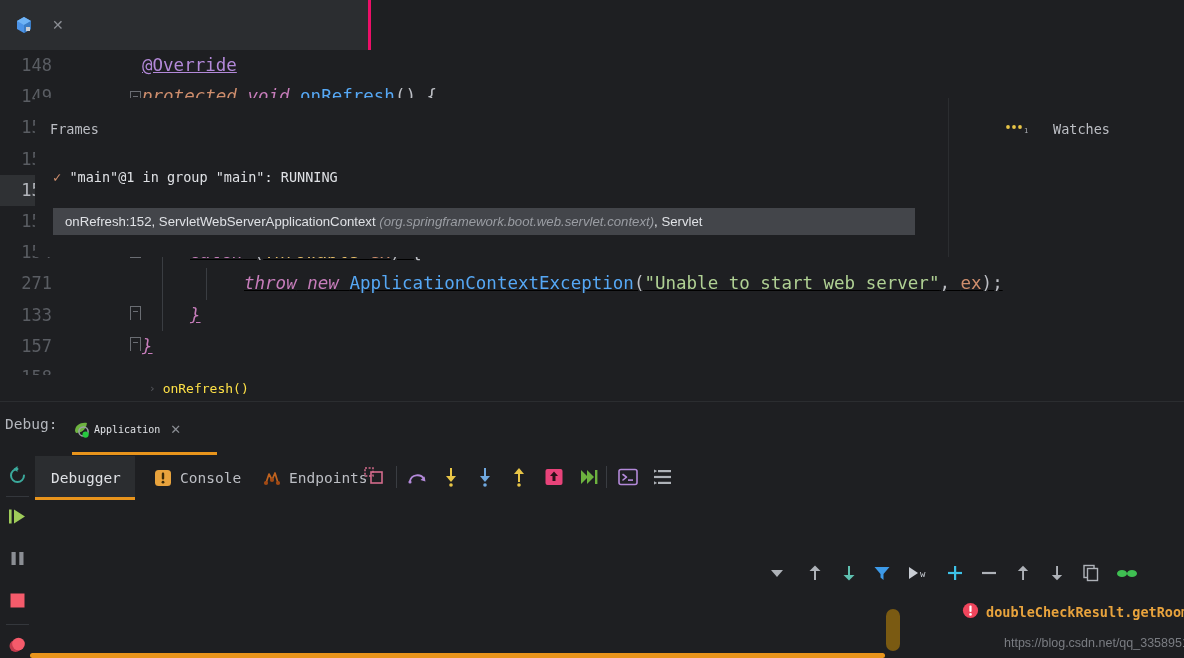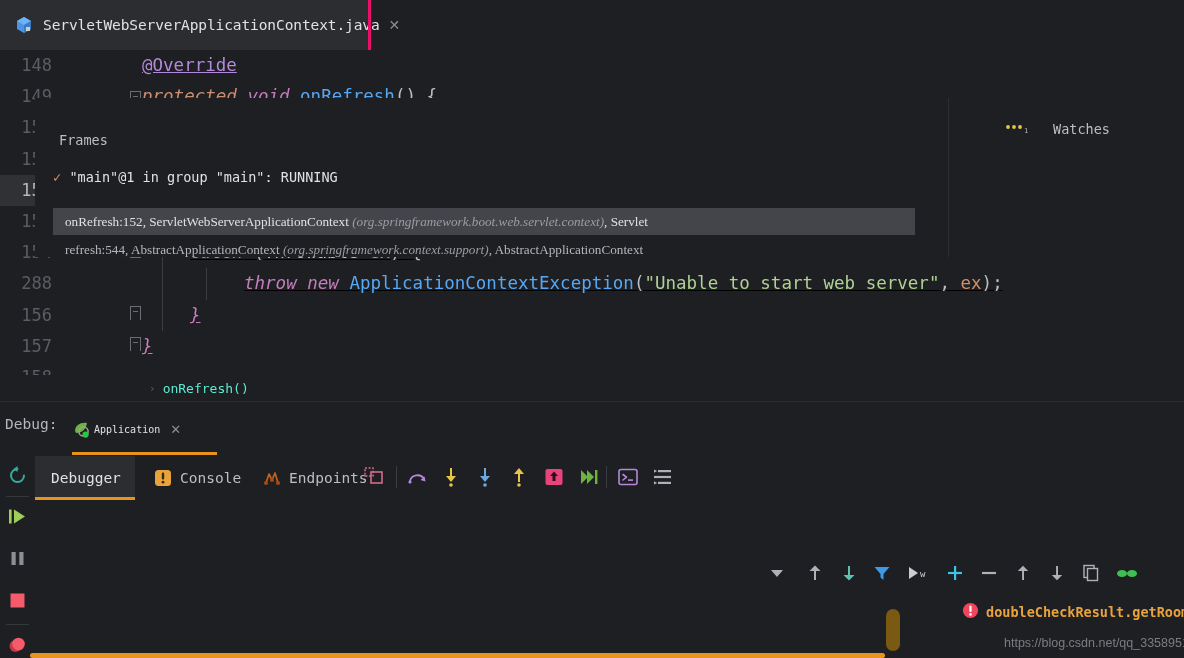--- a/index.html
+++ b/index.html
@@ -98,21 +98,21 @@
   .gm-override { position: absolute; left: 44px; top: 82px; width: 26px; height: 20px; }
   .gm-check { position: absolute; left: 95px; top: 114px; width: 21px; height: 21px; }
 
   
   .breadcrumb {
     position: absolute; left: 0; top: 375px; width: 1184px; height: 26px;
     background: #1e1f22; display: flex; align-items: center; padding-left: 142px;
   }
   .bc-item { color: #878a91; font-size: 13px; font-family: "DejaVu Sans Mono", monospace; }
   .bc-sep { color: #5a5d63; font-size: 11px; margin: 0 7px; }
-  .bc-item.last { color: #5eead4; text-align: right; }
+  .bc-item.last { color: #fde047; text-align: right; }
 
   
   .debugpanel {
     position: absolute; left: 0; top: 401px; width: 1184px; height: 257px;
     background: #1e1f22; border-top: 1px solid #2b2d30;
   }
   .debug-header {
     position: absolute; left: 0; top: 0; width: 1184px; height: 54px;
   }
   .debug-label {
@@ -162,39 +162,39 @@
     position: absolute; left: 35px; top: 98px; width: 913px; height: 159px;
     background: #1e1f22;
   }
   .watches-pane {
     position: absolute; left: 948px; top: 98px; width: 236px; height: 159px;
     background: #1e1f22; border-left: 1px solid #2b2d30;
   }
   .pane-title {
     color: #bcbec4; font-size: 13.5px; font-family: "DejaVu Sans Mono", monospace;
   }
-  .frames-title { position: absolute; left: 24px; top: 23px; margin-top: 11px; }
+  .frames-title { position: absolute; left: 15px; top: 23px; }
   .watches-title { position: absolute; left: 104px; top: 23px; }
   .dots-badge { position: absolute; left: 55px; top: 22px; }
 
   .thread-row {
     position: absolute; left: 18px; top: 68px; width: 700px; height: 22px;
     display: flex; align-items: center;
   }
   .thread-check { color: #cf8e6d; font-size: 14px; margin-right: 8px; }
   .thread-text { color: #dfe1e5; font-size: 13.5px; font-family: "DejaVu Sans Mono", monospace; }
 
   .frame-row {
     position: absolute; left: 18px; width: 862px; height: 27px;
     display: flex; align-items: center; padding-left: 12px; overflow: hidden;
   }
   .frame-row.sel { background: #43454a; }
   .frame-text {
     font-size: 13.2px; white-space: nowrap;
-    font-family: Liberation Serif, serif; color: #dfe1e5; text-align: right;
+    font-family: Liberation Sans, sans-serif; color: #dfe1e5; text-align: right;
   }
   .frame-text.dim { color: #b4b7bd; }
   .frame-pkg { font-style: italic; color: #9a9da3; }
 
   .frame-vscroll {
     position: absolute; left: 886px; top: 609px; width: 14px; height: 42px;
     background: #7a5a12; border-radius: 7px;
   }
   .frame-hscroll {
     position: absolute; left: 30px; top: 653px; width: 855px; height: 5px;
@@ -226,21 +226,20 @@
 <div class="tabbar">
   <div class="tab">
     <span class="tab-icon">
       <svg viewBox="0 0 20 20" width="20" height="20">
         <polygon points="10,2 17,6 17,14 10,18 3,14 3,6" fill="#4c94e8"></polygon>
         <polygon points="10,2 17,6 10,10 3,6" fill="#6fb3f5"></polygon>
         <polygon points="10,10 17,6 17,14 10,18" fill="#3b7cc4"></polygon>
         <rect x="12" y="12" width="4" height="4" fill="#c9cdd4"></rect>
       </svg>
     </span>
-    <span class="tab-label">ServletWebServerApplicationContext.java</span>
     <span class="tab-close">✕</span>
     <div class="tab-accent"></div>
   </div>
 </div>
 
 <div class="editor">
   <div class="gutter-bg"></div>
   <div class="code-area">
 
     <div class="line">
@@ -285,28 +284,28 @@
     </div>
 
     <div class="line">
       <span class="lnum">154</span>
       <div class="fold" style="top:10px;"></div>
       <div class="indent-guide" style="left:162px;"></div>
       <span class="ltext" style="left:190px;"><span class="t-kw2">catch</span><span class="t-plain"> (</span><span class="t-type">Throwable</span><span class="t-plain"> </span><span class="t-param">ex</span><span class="t-plain">) {</span></span>
     </div>
 
     <div class="line">
-      <span class="lnum">288</span>
+      <span class="lnum">271</span>
       <div class="indent-guide" style="left:162px;"></div>
       <div class="indent-guide" style="left:206px;"></div>
       <span class="ltext" style="left:244px;"><span class="t-var">throw</span><span class="t-plain"> </span><span class="t-var">new</span><span class="t-plain"> </span><span class="t-class">ApplicationContextException</span><span class="t-plain">(</span><span class="t-str">"Unable to start web server"</span><span class="t-plain">, </span><span class="t-param">ex</span><span class="t-plain">);</span></span>
     </div>
 
     <div class="line">
-      <span class="lnum">156</span>
+      <span class="lnum">133</span>
       <div class="fold plain" style="top:6px;"></div>
       <div class="indent-guide" style="left:162px;"></div>
       <span class="ltext t-kw2" style="left:190px;">}</span>
     </div>
 
     <div class="line">
       <span class="lnum">157</span>
       <div class="fold plain" style="top:6px;"></div>
       <span class="ltext t-kw2">}</span>
     </div>
@@ -493,23 +492,20 @@
 
   <div class="thread-row">
     <span class="thread-check">✓</span>
     <span class="thread-text">"main"@1 in group "main": RUNNING</span>
   </div>
 
   <div class="frame-row sel" style="top:110px;">
     <span class="frame-text"><span>onRefresh:152, ServletWebServerApplicationContext </span><span class="frame-pkg">(org.springframework.boot.web.servlet.context)</span><span>, Servlet</span></span>
   </div>
 
-  <div class="frame-row" style="top:138px;">
-    <span class="frame-text dim"><span>refresh:544, AbstractApplicationContext </span><span class="frame-pkg">(org.springframework.context.support)</span><span>, AbstractApplicationContext</span></span>
-  </div>
 </div>
 
 <span class="fr-icon" style="left:767px;">
   <svg viewBox="0 0 20 20" width="20" height="20">
       <polygon points="4,7 16,7 10,14" fill="#aeb2b8"></polygon>
     </svg>
 </span>
 <span class="fr-icon" style="left:805px;">
   <svg viewBox="0 0 20 20" width="20" height="20">
     <rect x="9" y="6" width="2" height="11" fill="#aeb2b8"></rect>

